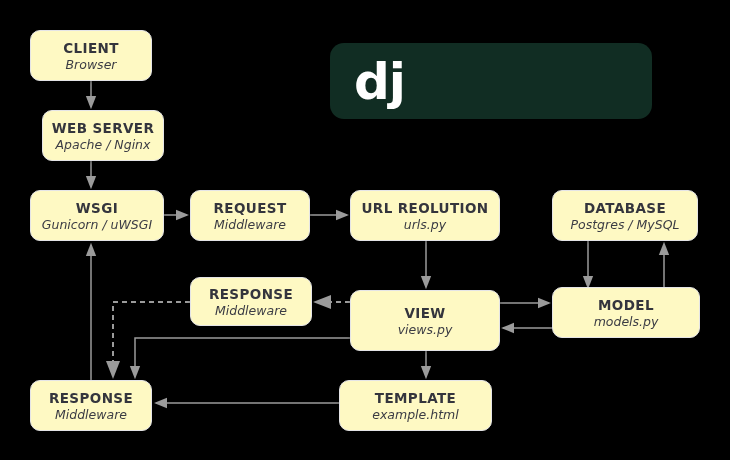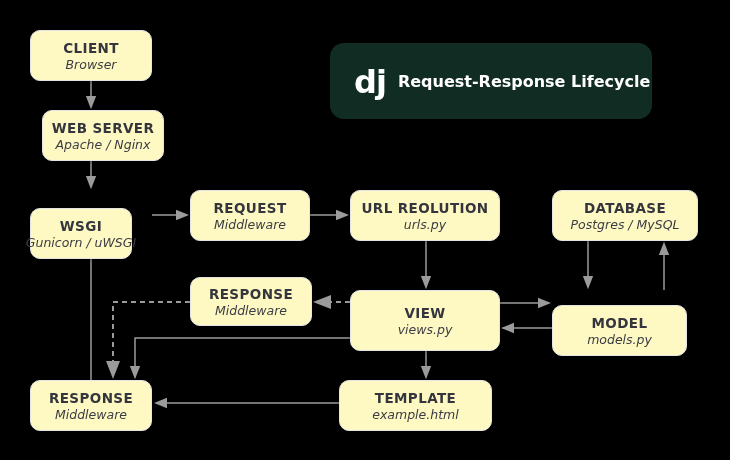--- a/index.html
+++ b/index.html
@@ -49,21 +49,21 @@
     z-index: 2;
     left: 330px; top: 43px;
     width: 322px; height: 76px;
     background: #112d23;
     border-radius: 14px;
     display: flex;
     align-items: center;
   }
   .banner .logo {
     font-weight: bold;
-    font-size: 32px;
+    font-size: 50px;
     line-height: 1;
     color: #ffffff;
     margin-left: 24px;
     margin-top: 2px;
     letter-spacing: -1px;
   }
   .banner .banner-title {
     font-weight: bold;
     font-size: 16px;
     color: #ffffff;
@@ -98,34 +98,33 @@
       <path d="M91 380 L91 245" marker-end="url(#arr)"></path>
     </g>
     <g stroke="#9b9b9b" stroke-width="2" fill="none" stroke-dasharray="5 4">
       <path d="M350 302 L316 302" marker-end="url(#arr)"></path>
       <path d="M190 302 L113 302 L113 376" marker-end="url(#arr)"></path>
     </g>
   </svg>
 
   <div class="banner">
     <span class="logo">dj</span>
-    <span class="banner-title">Request-Response Lifecycle</span>
   </div>
 
   <div class="node" style="left:30px; top:30px; width:122px; height:51px;">
     <div class="title">CLIENT</div>
     <div class="subtitle">Browser</div>
   </div>
 
   <div class="node" style="left:42px; top:110px; width:122px; height:51px;">
     <div class="title">WEB SERVER</div>
     <div class="subtitle">Apache / Nginx</div>
   </div>
 
-  <div class="node" style="left:30px; top:190px; width:102px; height:51px;margin-top:18px;">
+  <div class="node" style="left:30px; top:190px; width:134px; height:51px;">
     <div class="title">WSGI</div>
     <div class="subtitle">Gunicorn / uWSGI</div>
   </div>
 
   <div class="node" style="left:190px; top:190px; width:120px; height:51px;">
     <div class="title">REQUEST</div>
     <div class="subtitle">Middleware</div>
   </div>
 
   <div class="node" style="left:350px; top:190px; width:150px; height:51px;">
@@ -141,21 +140,21 @@
   <div class="node" style="left:190px; top:277px; width:122px; height:49px;">
     <div class="title">RESPONSE</div>
     <div class="subtitle">Middleware</div>
   </div>
 
   <div class="node" style="left:350px; top:290px; width:150px; height:61px;">
     <div class="title">VIEW</div>
     <div class="subtitle">views.py</div>
   </div>
 
-  <div class="node" style="left:552px; top:305px; width:135px; height:51px;text-align:right;">
+  <div class="node" style="left:552px; top:287px; width:148px; height:51px;text-align:right;">
     <div class="title">MODEL</div>
     <div class="subtitle">models.py</div>
   </div>
 
   <div class="node" style="left:30px; top:380px; width:122px; height:51px;">
     <div class="title">RESPONSE</div>
     <div class="subtitle">Middleware</div>
   </div>
 
   <div class="node" style="left:339px; top:380px; width:153px; height:51px;">

